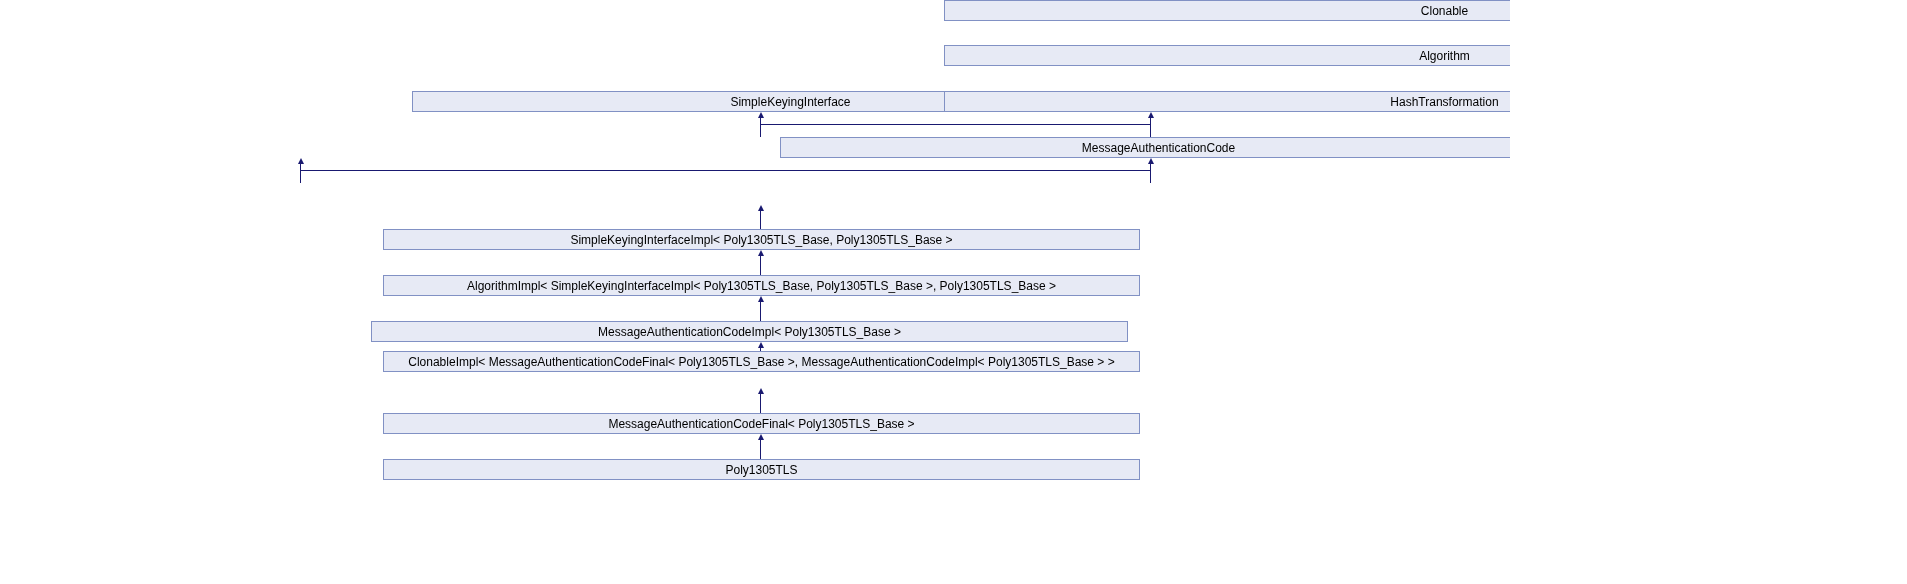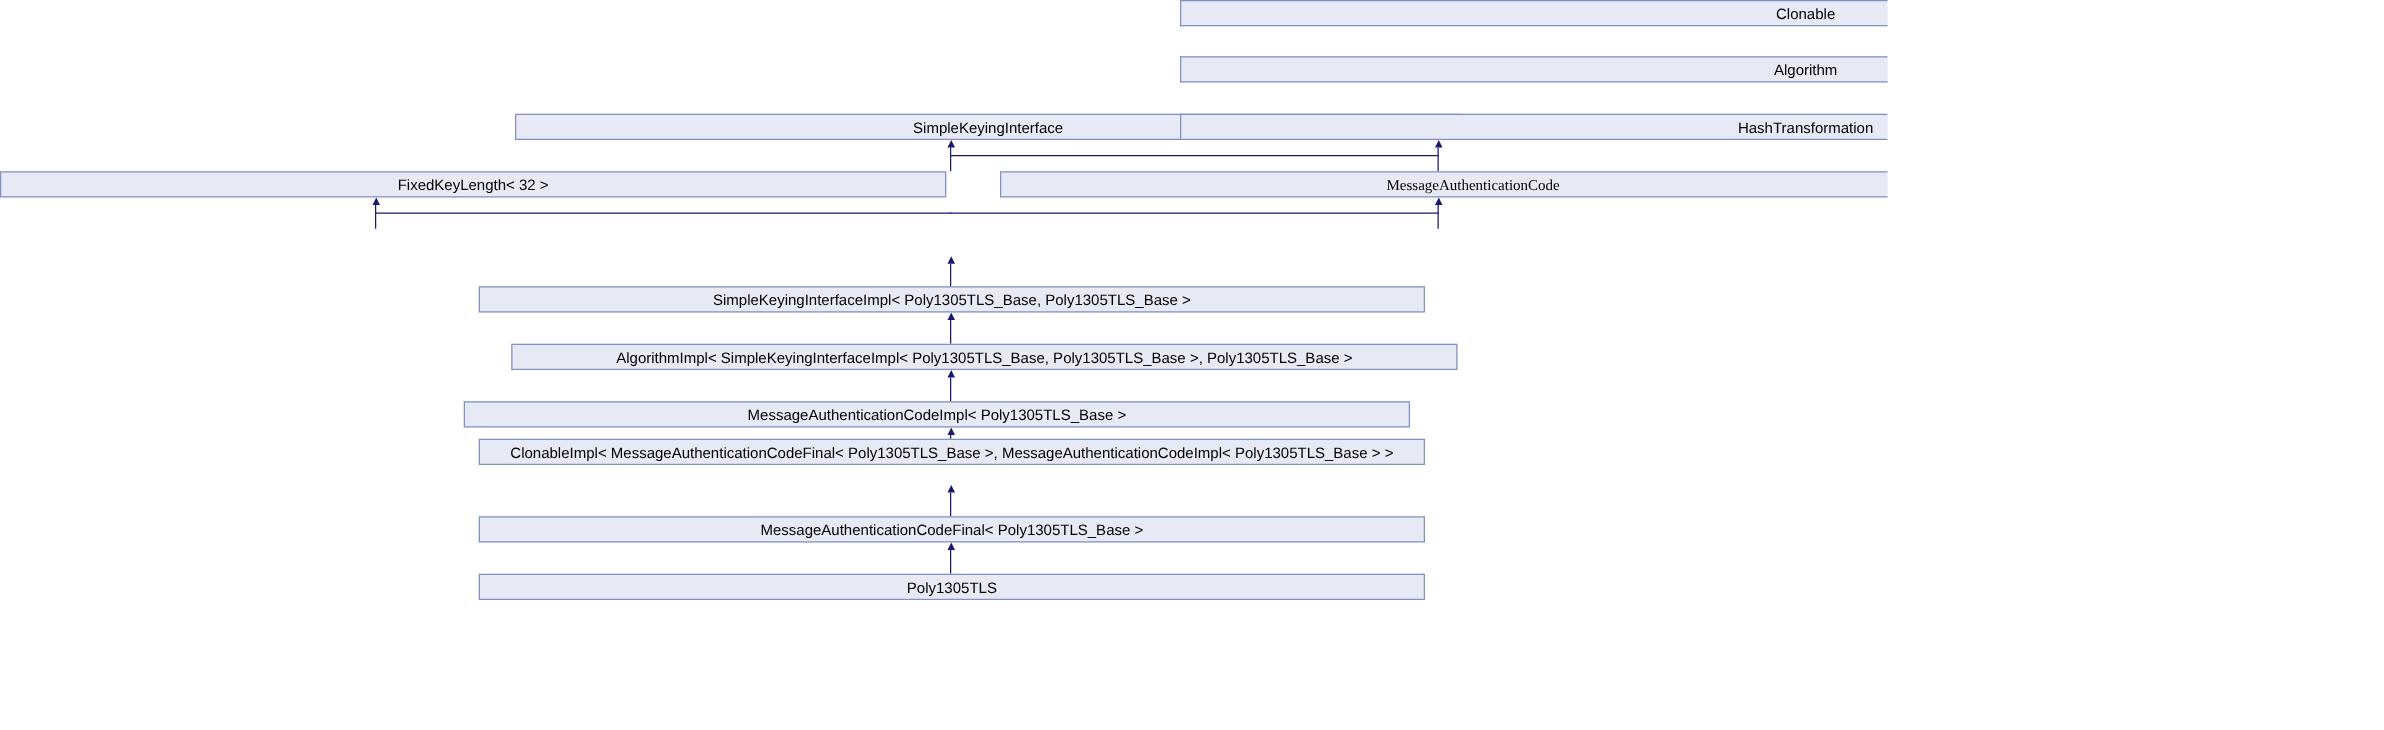--- a/index.html
+++ b/index.html
@@ -89,30 +89,27 @@
     </div>
     <div class="node" style="left: 944px; top: 45px; width: 1000px; height: 21px; border-right: none;">
       <span class="node-label">Algorithm</span>
     </div>
     <div class="node" style="left: 383px; top: 91px; width: 757px; height: 21px; margin-left: 29px;">
       <span class="node-label">SimpleKeyingInterface</span>
     </div>
     <div class="node" style="left: 944px; top: 91px; width: 1000px; height: 21px; border-right: none;">
       <span class="node-label">HashTransformation</span>
     </div>
-    <div class="node" style="left: 0px; top: 137px; width: 757px; height: 21px;">
-      <span class="node-label">FixedKeyLength&lt; 32 &gt;</span>
-    </div>
-    <div class="node" style="left: 800px; top: 137px; width: 757px; height: 21px; font-family: Liberation Serif, serif;">
+    <div class="node" style="left: 780px; top: 137px; width: 757px; height: 21px;">
       <span class="node-label">MessageAuthenticationCode</span>
     </div>
     <div class="node" style="left: 383px; top: 229px; width: 757px; height: 21px; justify-content: center;">
       <span class="node-label">SimpleKeyingInterfaceImpl&lt; Poly1305TLS_Base, Poly1305TLS_Base &gt;</span>
     </div>
-    <div class="node" style="left: 383px; top: 275px; width: 757px; height: 21px; margin-left: 26px;">
+    <div class="node" style="left: 383px; top: 275px; width: 757px; height: 21px;">
       <span class="node-label">AlgorithmImpl&lt; SimpleKeyingInterfaceImpl&lt; Poly1305TLS_Base, Poly1305TLS_Base &gt;, Poly1305TLS_Base &gt;</span>
     </div>
     <div class="node" style="left: 371px; top: 321px; width: 757px; height: 21px;">
       <span class="node-label">MessageAuthenticationCodeImpl&lt; Poly1305TLS_Base &gt;</span>
     </div>
     <div class="node" style="left: 383px; top: 351px; width: 757px; height: 21px;">
       <span class="node-label">ClonableImpl&lt; MessageAuthenticationCodeFinal&lt; Poly1305TLS_Base &gt;, MessageAuthenticationCodeImpl&lt; Poly1305TLS_Base &gt; &gt;</span>
     </div>
     <div class="node" style="left: 383px; top: 413px; width: 757px; height: 21px; text-align: right;">
       <span class="node-label">MessageAuthenticationCodeFinal&lt; Poly1305TLS_Base &gt;</span>

